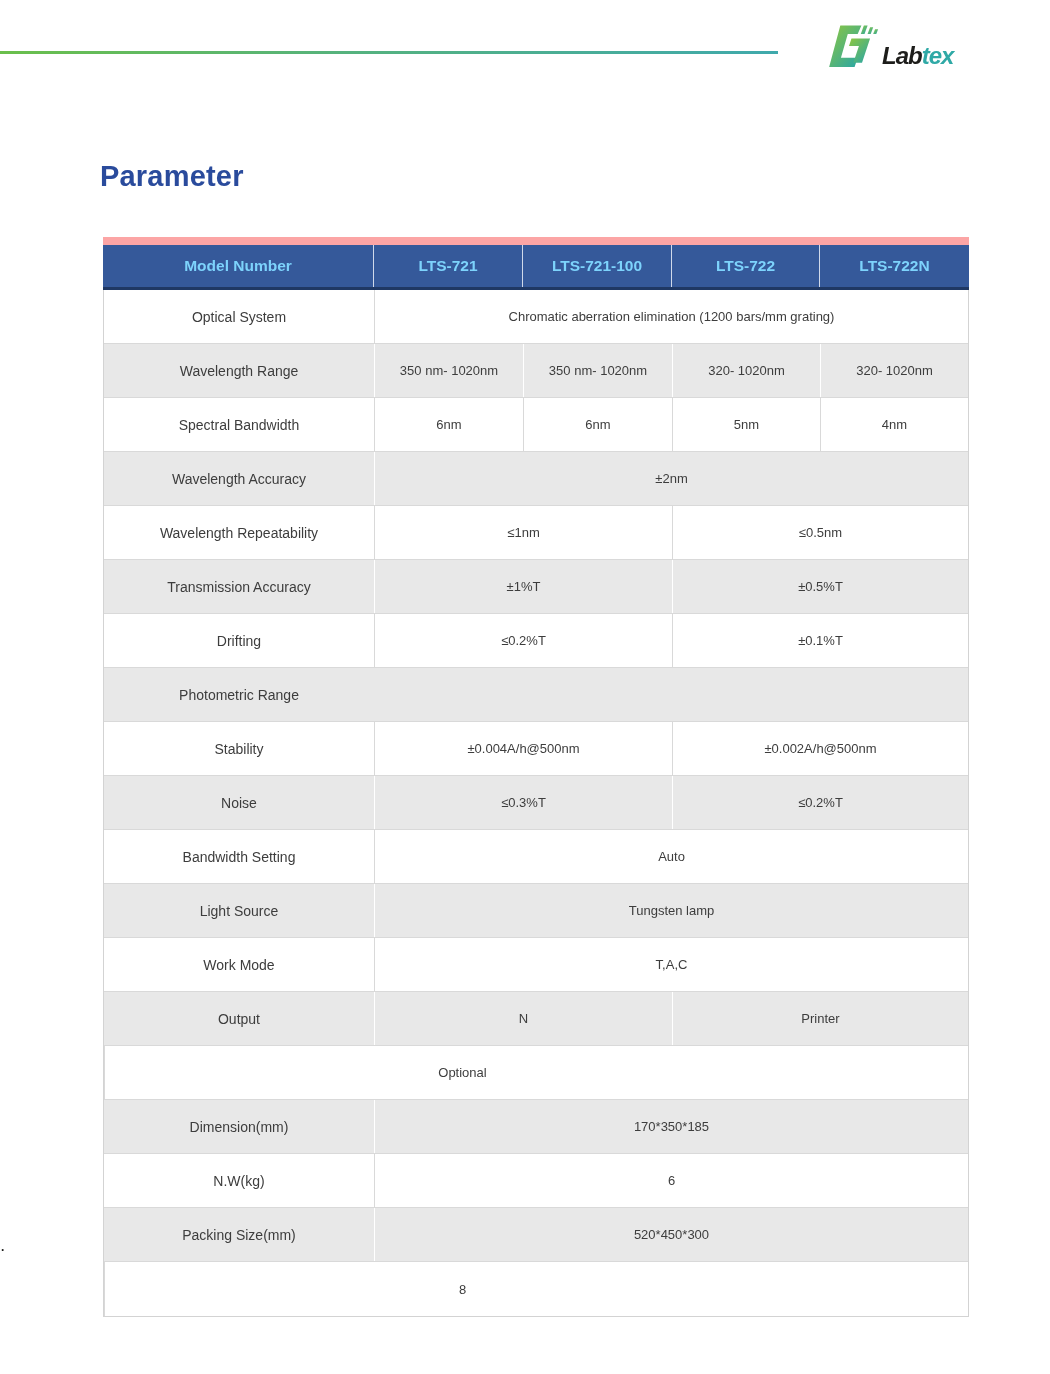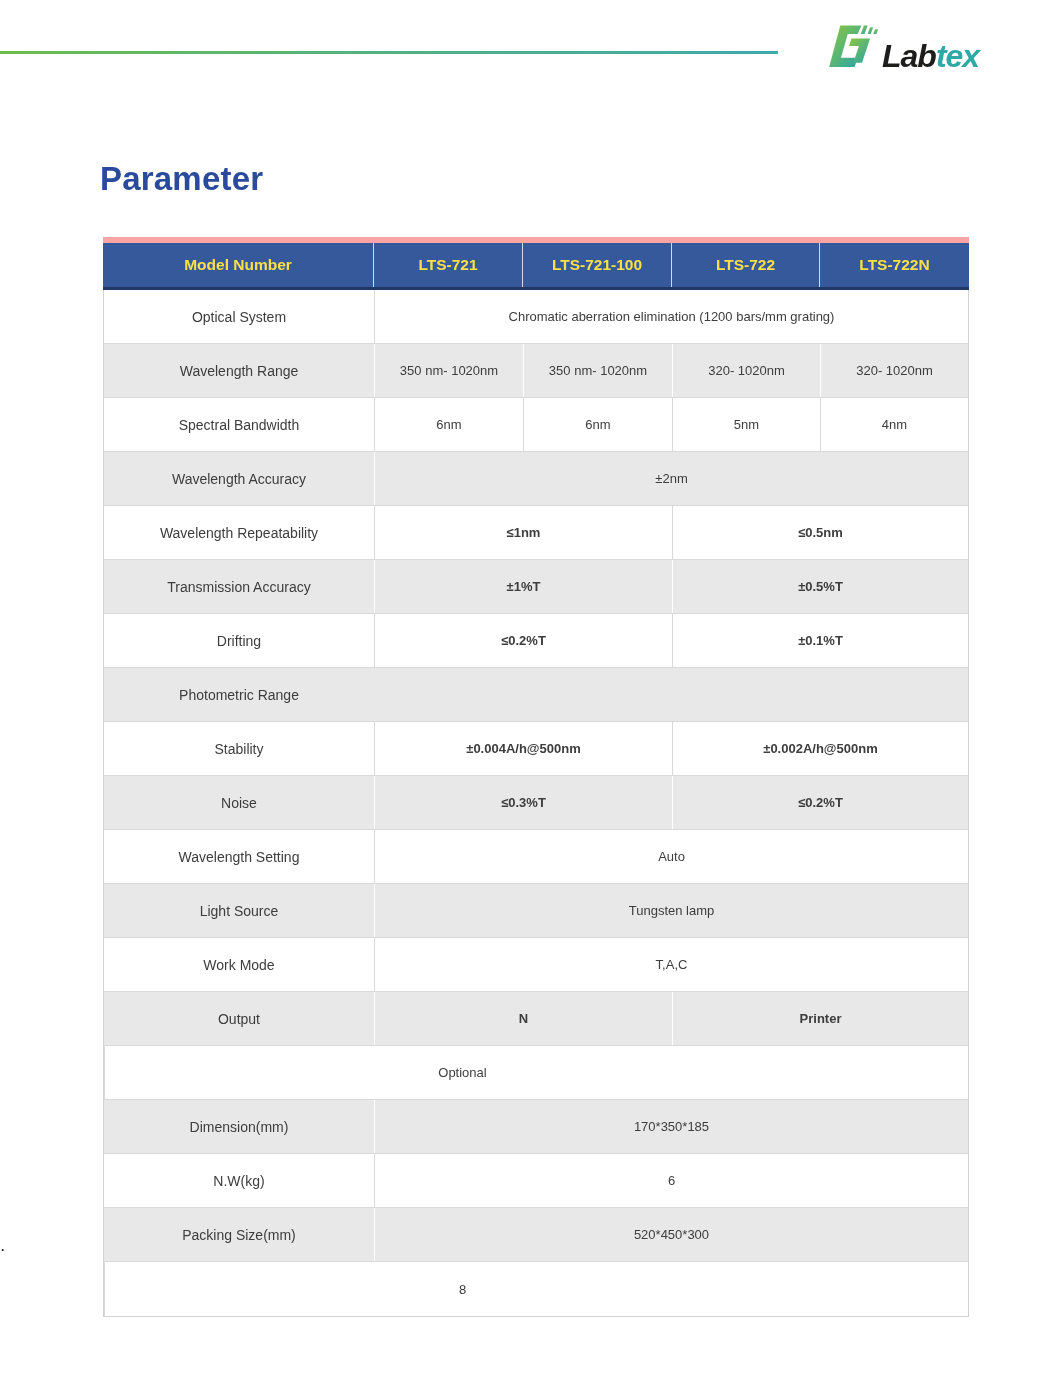--- a/index.html
+++ b/index.html
@@ -21,49 +21,49 @@
 
   
   .logo {
     position:absolute; left:818px; top:16px;
     width:170px; height:66px;
     display:flex; align-items:center;
   }
   .logo svg { width:62px; height:62px; flex:0 0 auto; }
   .logo-text {
     font-style:italic; font-weight:bold;
-    font-size:32px; letter-spacing:-1px;
+    font-size:24px; letter-spacing:-1px;
     margin-left:2px; margin-top:14px;
     white-space:nowrap;
   }
   .lt-black { color:#1d1d1b; }
   .lt-teal  { color:#2fa9a6; }
 
   
   .heading {
     position:absolute; left:100px; top:160px;
-    font-size:33px; font-weight:bold;
+    font-size:29px; font-weight:bold;
     color:#2a4b9c;
     letter-spacing:0.2px;
   }
 
   
   .spec-table {
     position:absolute; left:103px; top:237px;
     width:866px;
     font-size:13px; color:#3d3d3d;
   }
   .thead {
     display:grid;
     grid-template-columns:270px 149px 149px 148px 1fr;
     height:53px;
     background:#35599a;
-    border-top:6px solid #fca5a5;
+    border-top:8px solid #fca5a5;
     border-bottom:3px solid #1f3864;
-    color:#fde047; font-weight:bold; font-size:15.5px;
+    color:#7dd3fc; font-weight:bold; font-size:15.5px;
   }
   .th {
     display:flex; align-items:center; justify-content:center;
     text-align:center;
   }
   .th + .th { border-left:1px solid rgba(235,240,248,0.85); }
 
   .tbody {
     border:1px solid #d3d3d3;
     border-top:none;
@@ -78,21 +78,21 @@
   .tr:last-child { border-bottom:none; }
   .tr.alt { background:#e8e8e8; }
   .td {
     display:flex; align-items:center; justify-content:center;
     text-align:center;
     padding:16px 6px;
   }
   .td.label { font-size:14px; }
   .td.val   { border-left:1px solid #d9d9d9; }
   .tr.alt .td.val { border-left-color:#ffffff; }
-  .span2 { grid-column:span 2;font-weight:bold; }
+  .span2 { grid-column:span 2; }
   .span4 { grid-column:span 4; }
 
   
   .footnote-dot {
     position:absolute; left:1px; top:1240px;
     font-size:12px; color:#1d1d1b; font-weight:bold;
   }
 </style>
 </head>
 <body>
@@ -188,21 +188,21 @@
         <div class="td val span2">±0.002A/h@500nm</div>
       </div>
 
       <div class="tr alt">
         <div class="td label">Noise</div>
         <div class="td val span2">≤0.3%T</div>
         <div class="td val span2">≤0.2%T</div>
       </div>
 
       <div class="tr">
-        <div class="td label">Wavelength Setting</div>
+        <div class="td label">Bandwidth Setting</div>
         <div class="td val span4">Auto</div>
       </div>
 
       <div class="tr alt">
         <div class="td label">Light Source</div>
         <div class="td val span4">Tungsten lamp</div>
       </div>
 
       <div class="tr">
         <div class="td label">Work Mode</div>

